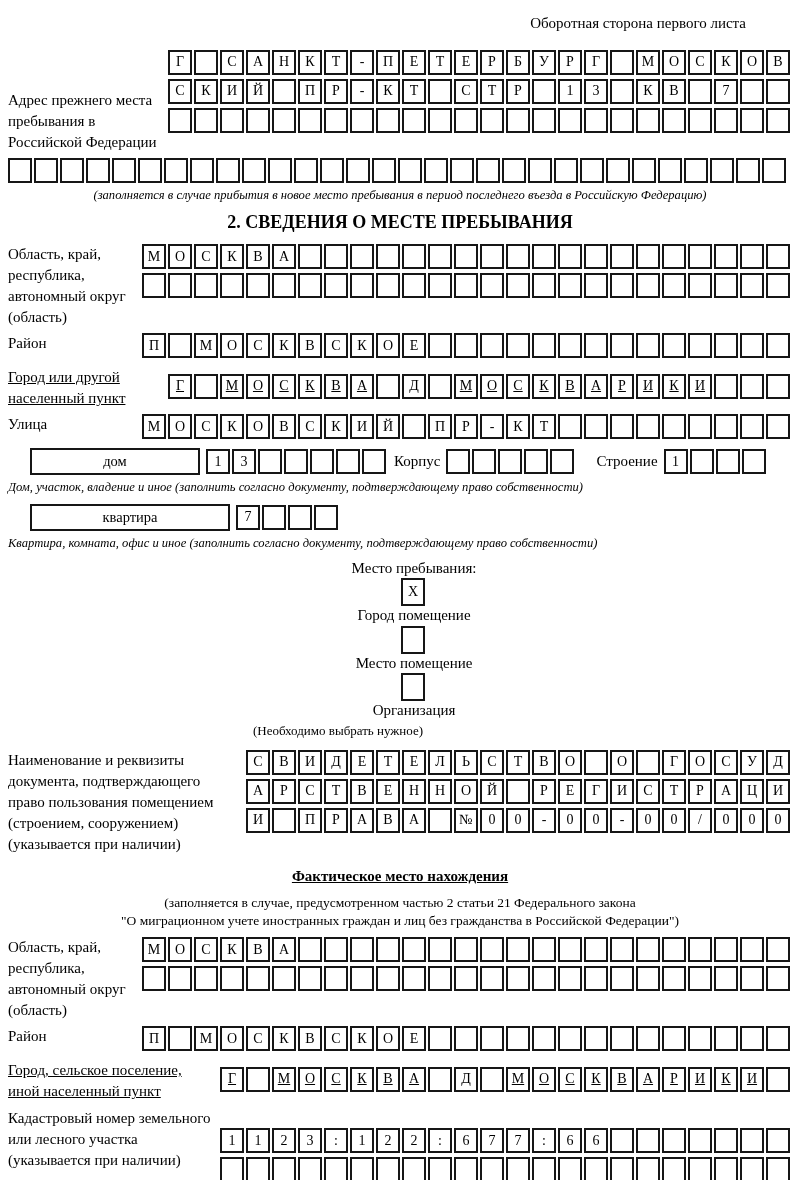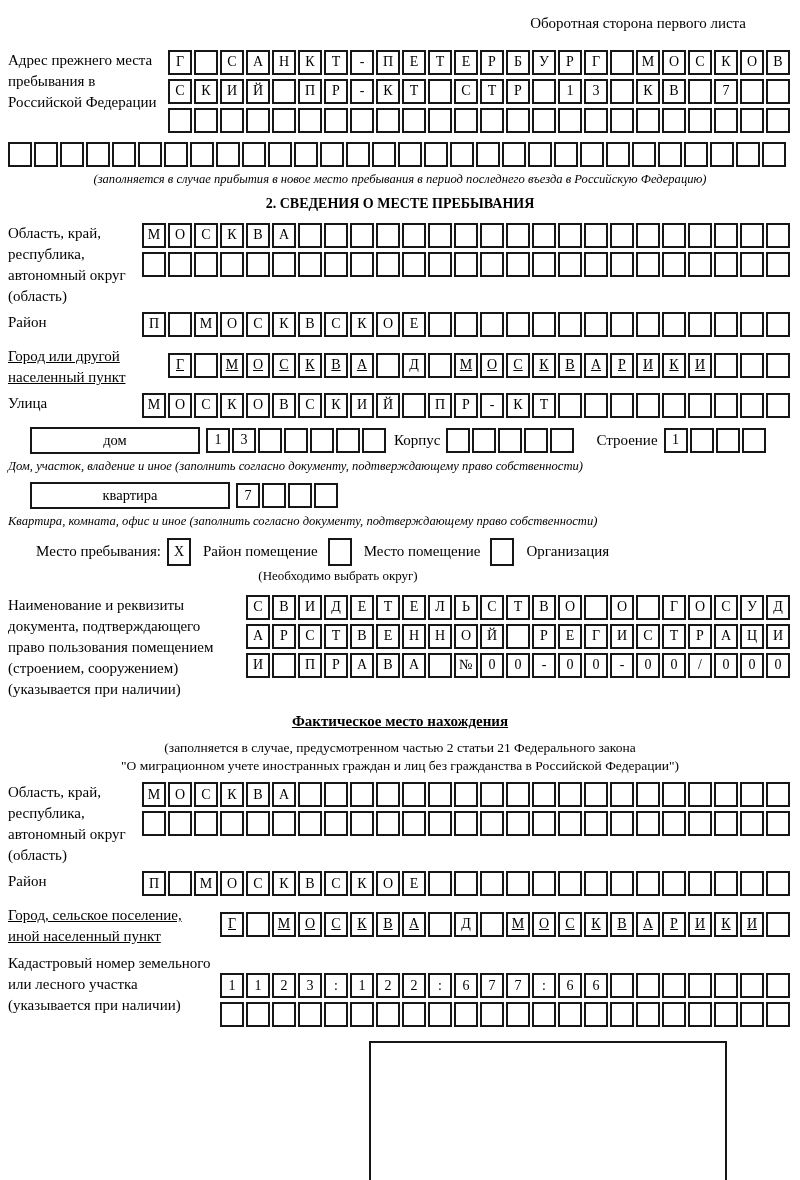--- a/index.html
+++ b/index.html
@@ -15,40 +15,40 @@
   .cell{
     box-sizing:border-box;flex:0 0 auto;
     width:24px;height:25px;border:2px solid #161616;margin-right:2px;
     display:inline-flex;align-items:center;justify-content:center;
     font-size:14px;background:#fff;
   }
   .cell-row{display:flex;margin-bottom:4px;}
   .field{display:flex;align-items:flex-start;margin-bottom:5px;}
   .field.center{align-items:center;text-decoration:underline;}
   .label{flex:0 0 auto;box-sizing:border-box;padding-right:8px;line-height:1.4;}
-  .label-a{width:160px;}
+  .label-a{width:160px;margin-top:40px;}
   .label-b{width:134px;}
   .label-c{width:160px;}
   .label-d{width:238px;}
   .label-e{width:212px;}
   .cells{display:flex;flex-direction:column;}
   .note{font-size:12.6px;margin:0 0 8px 0;font-style:italic;}
   .note.center{text-align:center;}
-  .sec-title{font-weight:bold;text-align:center;font-size:14px;margin:2px 0 10px 0;}
+  .sec-title{font-weight:bold;text-align:center;font-size:18px;margin:2px 0 10px 0;}
   
   .wide-box{
     box-sizing:border-box;border:2px solid #161616;height:27px;
     display:inline-flex;align-items:center;justify-content:center;flex:0 0 auto;
     font-size:14.5px;
   }
   .inline-row{display:flex;align-items:center;margin:2px 0 4px 22px;font-family:Liberation Serif, serif;}
   .inline-row .gap-s{width:6px;flex:0 0 auto;}
   .inline-row .gap-m{width:14px;flex:0 0 auto;}
   .inline-lbl{flex:0 0 auto;padding:0 6px;}
-  .stay-row{display:flex;align-items:center;margin:8px 0 2px 28px;}
+  .stay-row{display:flex;align-items:center;margin:8px 0 2px 28px;flex-direction:column;}
   .stay-row .opt-lbl{padding:0 10px 0 10px;}
   .stay-row .cell{height:28px;}
   .stay-note{font-size:13px;margin:0 0 10px 0;width:420px;text-align:center;margin-left:120px;}
   .actual-head{font-weight:bold;text-align:center;font-size:15px;margin:12px 0 8px 0;text-decoration:underline;}
   .actual-note{text-align:center;font-size:13.5px;margin:0;}
   .stamp-wrap{width:480px;margin-left:auto;margin-right:4px;margin-top:10px;display:flex;flex-direction:column;align-items:center;}
   .stamp-box{box-sizing:border-box;width:358px;height:175px;border:2px solid #161616;background:#fff;}
   .mt6{margin-top:6px;}
 </style>
 </head>
@@ -373,29 +373,29 @@
       <span class="cell"></span>
       <span class="cell"></span>
     </div>
 </div>
 <div class="note">Квартира, комната, офис и иное (заполнить согласно документу, подтверждающему право собственности)</div>
 
 <div class="stay-row">
   <span>Место пребывания:</span>
   <span class="opt-lbl" style="padding:0 0 0 6px;"></span>
   <span class="cell">X</span>
-  <span class="opt-lbl">Район помещение</span>
+  <span class="opt-lbl">Город помещение</span>
   <span class="gap-m"></span>
   <span class="cell"></span>
   <span class="opt-lbl">Место помещение</span>
   <span class="gap-m"></span>
   <span class="cell"></span>
   <span class="opt-lbl">Организация</span>
 </div>
-<div class="stay-note">(Необходимо выбрать округ)</div>
+<div class="stay-note">(Необходимо выбрать нужное)</div>
 
 <div class="field">
   <div class="label label-d">Наименование и реквизиты документа, подтверждающего право пользования помещением (строением, сооружением) (указывается при наличии)</div>
   <div class="cells">
     <div class="cell-row">
         <span class="cell">С</span>
         <span class="cell">В</span>
         <span class="cell">И</span>
         <span class="cell">Д</span>
         <span class="cell">Е</span>

